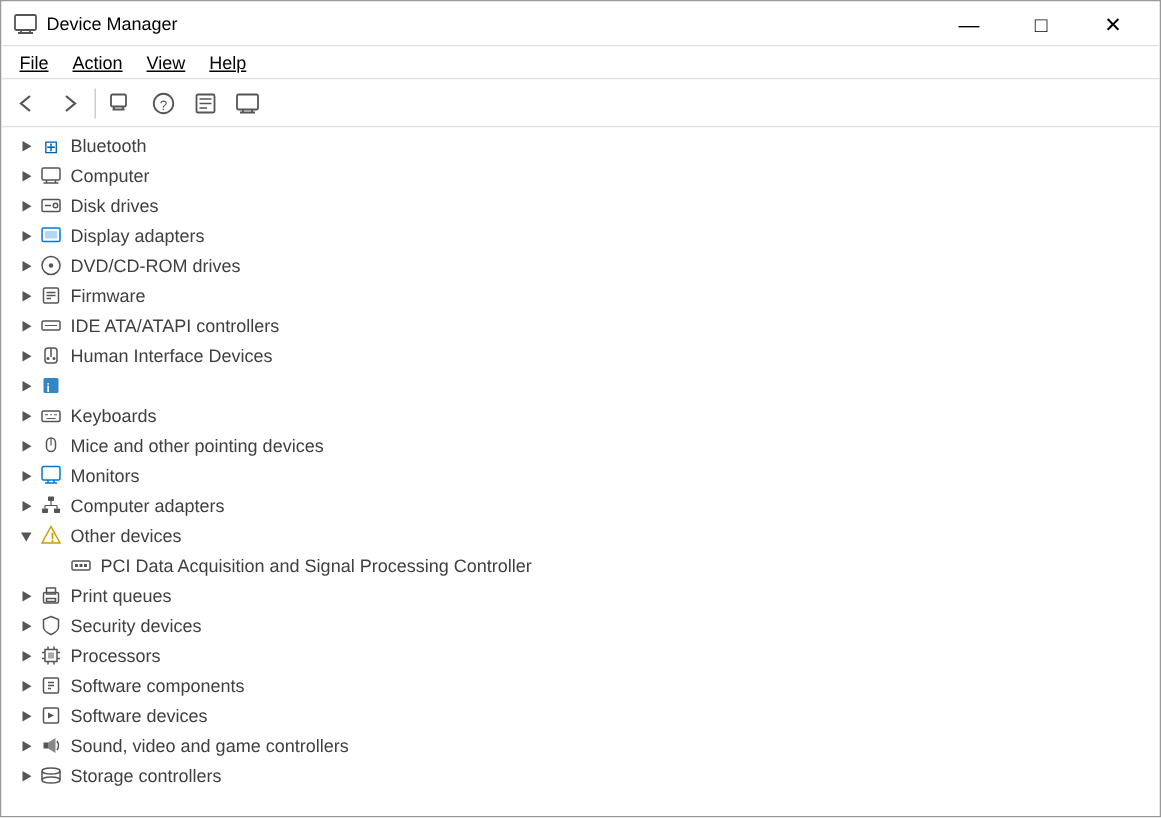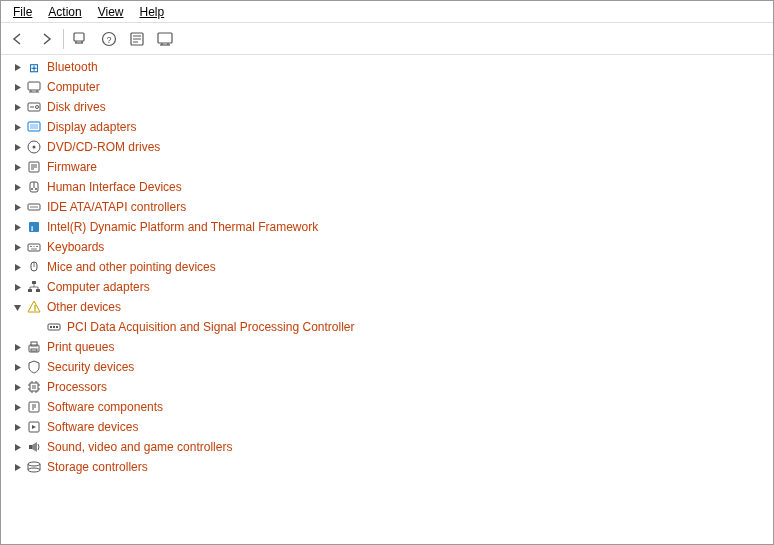--- a/index.html
+++ b/index.html
@@ -134,21 +134,21 @@
       height: 18px;
       margin-right: 4px;
       display: flex;
       align-items: center;
       justify-content: center;
       flex-shrink: 0;
       font-size: 13px;
     }
     .item-label {
       font-size: 12px;
-      color: #c2410c;
+      color: #404040;
     }
     
     .icon-bluetooth { color: #0078d7; }
     .icon-camera { color: #555; }
     .icon-computer { color: #555; }
     .icon-disk { color: #555; }
     .icon-display { color: #0078d7; }
     .icon-dvd { color: #555; }
     .icon-firmware { color: #555; }
     .icon-hid { color: #555; }
@@ -165,20 +165,36 @@
     .icon-security { color: #555; }
     .icon-software { color: #555; }
     .icon-sound { color: #555; }
     .icon-storage { color: #555; }
   </style>
 </head>
 <body>
 
 <div class="window">
 
+  <div class="title-bar">
+    <div class="title-bar-icon">
+      <svg width="16" height="16" viewBox="0 0 16 16">
+        <rect x="1" y="2" width="14" height="10" rx="1" fill="none" stroke="#555" stroke-width="1.2"></rect>
+        <line x1="5" y1="12" x2="5" y2="14" stroke="#555" stroke-width="1.2"></line>
+        <line x1="11" y1="12" x2="11" y2="14" stroke="#555" stroke-width="1.2"></line>
+        <line x1="3" y1="14" x2="13" y2="14" stroke="#555" stroke-width="1.2"></line>
+      </svg>
+    </div>
+    <span class="title-bar-text">Device Manager</span>
+    <div class="title-bar-controls">
+      <button class="title-btn">—</button>
+      <button class="title-btn">□</button>
+      <button class="title-btn close">✕</button>
+    </div>
+  </div>
 
   <div class="menu-bar">
     <span class="menu-item">File</span>
     <span class="menu-item">Action</span>
     <span class="menu-item">View</span>
     <span class="menu-item">Help</span>
   </div>
 
   <div class="toolbar">
     <button class="toolbar-btn">
@@ -319,59 +335,58 @@
         </span>
         <span class="item-label">Firmware</span>
       </div>
       <div class="tree-item">
         <span class="indent" style="width: 8px;"></span>
         <span class="expander">
           <svg width="9" height="9" viewBox="0 0 9 9">
             <polygon points="2,1 8,4.5 2,8" fill="#555"></polygon>
           </svg>
         </span>
+        <span class="item-icon icon-ide">
+          <svg width="14" height="14" viewBox="0 0 14 14">
+            <rect x="1" y="4" width="12" height="6" rx="1" fill="none" stroke="#555" stroke-width="1"></rect>
+            <line x1="3" y1="7" x2="11" y2="7" stroke="#555" stroke-width="0.8"></line>
+          </svg>
+        </span>
+        <span class="item-label">IDE ATA/ATAPI controllers</span>
+      </div>
+      <div class="tree-item">
+        <span class="indent" style="width: 8px;"></span>
+        <span class="expander">
+          <svg width="9" height="9" viewBox="0 0 9 9">
+            <polygon points="2,1 8,4.5 2,8" fill="#555"></polygon>
+          </svg>
+        </span>
         <span class="item-icon icon-hid">
           <svg width="14" height="14" viewBox="0 0 14 14">
             <rect x="3" y="2" width="8" height="10" rx="2" fill="none" stroke="#555" stroke-width="1"></rect>
             <line x1="7" y1="2" x2="7" y2="8" stroke="#555" stroke-width="1"></line>
             <circle cx="5" cy="9" r="1" fill="#555"></circle>
             <circle cx="9" cy="9" r="1" fill="#555"></circle>
           </svg>
         </span>
         <span class="item-label">Human Interface Devices</span>
       </div>
       <div class="tree-item">
         <span class="indent" style="width: 8px;"></span>
         <span class="expander">
           <svg width="9" height="9" viewBox="0 0 9 9">
             <polygon points="2,1 8,4.5 2,8" fill="#555"></polygon>
           </svg>
         </span>
-        <span class="item-icon icon-ide">
-          <svg width="14" height="14" viewBox="0 0 14 14">
-            <rect x="1" y="4" width="12" height="6" rx="1" fill="none" stroke="#555" stroke-width="1"></rect>
-            <line x1="3" y1="7" x2="11" y2="7" stroke="#555" stroke-width="0.8"></line>
-          </svg>
-        </span>
-        <span class="item-label">IDE ATA/ATAPI controllers</span>
-      </div>
-      <div class="tree-item">
-        <span class="indent" style="width: 8px;"></span>
-        <span class="expander">
-          <svg width="9" height="9" viewBox="0 0 9 9">
-            <polygon points="2,1 8,4.5 2,8" fill="#555"></polygon>
-          </svg>
-        </span>
         <span class="item-icon icon-intel">
           <svg width="14" height="14" viewBox="0 0 14 14">
             <rect x="2" y="2" width="10" height="10" rx="1" fill="#0068b5" opacity="0.8"></rect>
             <text x="4" y="11" font-size="8" fill="white" font-weight="bold">i</text>
           </svg>
         </span>
-        <span class="item-label">Intel(R) Dynamic Platform and Thermal Framework</span>
       </div>
       <div class="tree-item">
         <span class="indent" style="width: 8px;"></span>
         <span class="expander">
           <svg width="9" height="9" viewBox="0 0 9 9">
             <polygon points="2,1 8,4.5 2,8" fill="#555"></polygon>
           </svg>
         </span>
         <span class="item-icon icon-keyboard">
           <svg width="14" height="14" viewBox="0 0 14 14">
@@ -391,20 +406,37 @@
             <polygon points="2,1 8,4.5 2,8" fill="#555"></polygon>
           </svg>
         </span>
         <span class="item-icon icon-mouse">
           <svg width="14" height="14" viewBox="0 0 14 14">
             <rect x="4" y="2" width="6" height="9" rx="3" fill="none" stroke="#555" stroke-width="1"></rect>
             <line x1="7" y1="2" x2="7" y2="7" stroke="#555" stroke-width="0.8"></line>
           </svg>
         </span>
         <span class="item-label">Mice and other pointing devices</span>
+      </div>
+      <div class="tree-item">
+        <span class="indent" style="width: 8px;"></span>
+        <span class="expander">
+          <svg width="9" height="9" viewBox="0 0 9 9">
+            <polygon points="2,1 8,4.5 2,8" fill="#555"></polygon>
+          </svg>
+        </span>
+        <span class="item-icon icon-monitor">
+          <svg width="14" height="14" viewBox="0 0 14 14">
+            <rect x="1" y="1" width="12" height="9" rx="1" fill="none" stroke="#0078d7" stroke-width="1"></rect>
+            <line x1="5" y1="10" x2="5" y2="12" stroke="#0078d7" stroke-width="1"></line>
+            <line x1="9" y1="10" x2="9" y2="12" stroke="#0078d7" stroke-width="1"></line>
+            <line x1="3" y1="12" x2="11" y2="12" stroke="#0078d7" stroke-width="1"></line>
+          </svg>
+        </span>
+        <span class="item-label">Monitors</span>
       </div>
       <div class="tree-item">
         <span class="indent" style="width: 8px;"></span>
         <span class="expander">
           <svg width="9" height="9" viewBox="0 0 9 9">
             <polygon points="2,1 8,4.5 2,8" fill="#555"></polygon>
           </svg>
         </span>
         <span class="item-icon icon-network">
           <svg width="14" height="14" viewBox="0 0 14 14">

